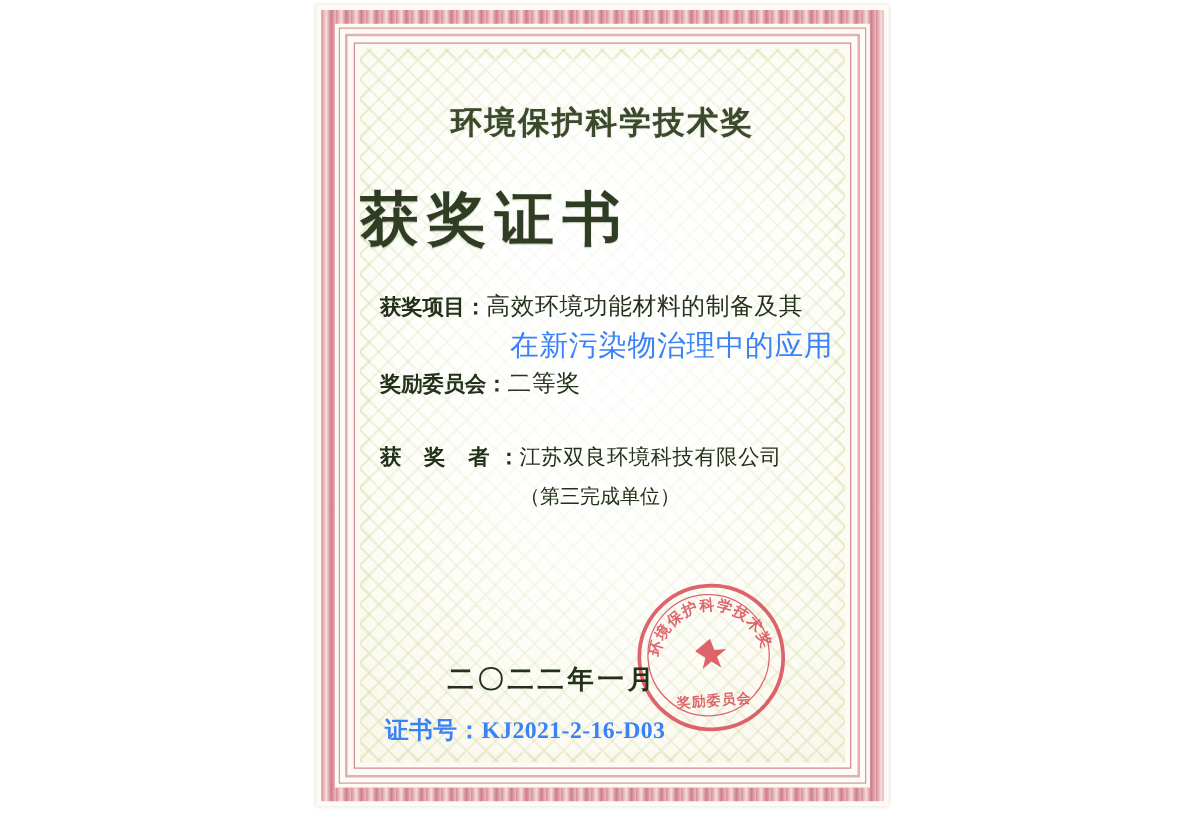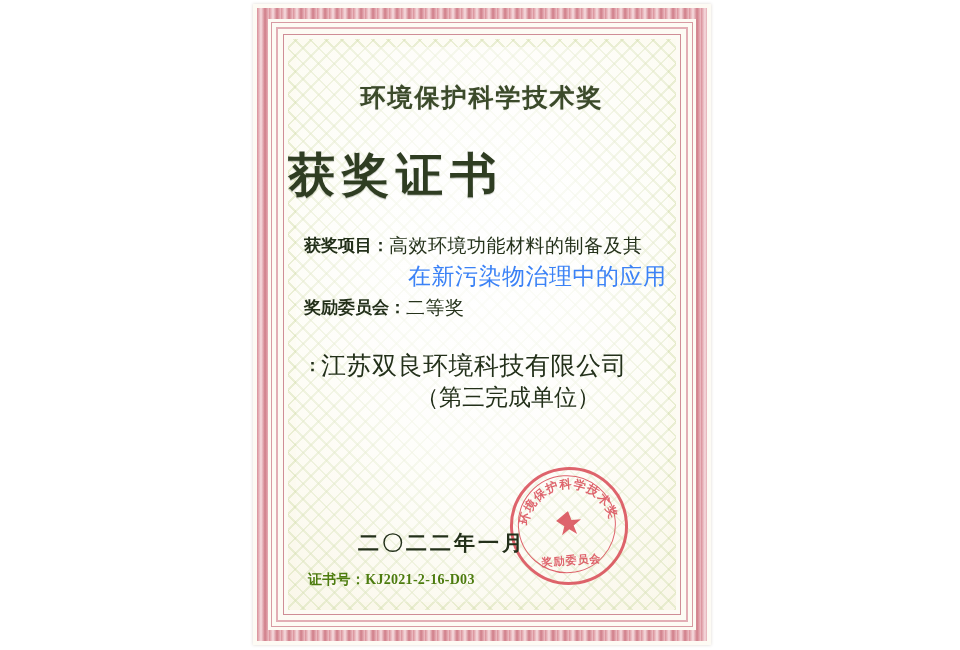--- a/index.html
+++ b/index.html
@@ -193,27 +193,27 @@
   }
 
   .spaced-label {
     letter-spacing: 7px;
   }
 
   .recipient-row {
     margin-top: 28px;
   }
   .recipient-value {
-    font-size: 25px;
+    font-size: 17px;
     color: #23301a;
     line-height: 30px;
     letter-spacing: 0.5px;
   }
   .recipient-sub {
-    font-size: 23px;
+    font-size: 16px;
     color: #23301a;
     line-height: 30px;
     padding-left: 112px;
   }
 
   
   .seal {
     position: absolute;
     left: 222px;
     top: 428px;
@@ -277,22 +277,22 @@
     font-size: 21px;
     letter-spacing: 3px;
     color: #23301a;
     font-weight: bold;
   }
 
   .cert-no {
     position: absolute;
     left: 20px;
     top: 532px;
-    font-size: 14px;
-    color: #4d7c0f;
+    font-size: 19px;
+    color: #3b82f6;
     font-weight: bold;
     letter-spacing: 0.3px;
   }
 
 </style>
 </head>
 <body>
 
 <div id="certificate-root">
 
@@ -325,20 +325,21 @@
         <span class="row-value-2">在新污染物治理中的应用</span>
       </div>
 
       <div class="row">
         <span class="row-label">奖励委员会</span>
         <span class="row-colon">：</span>
         <span class="row-value">二等奖</span>
       </div>
 
       <div class="row recipient-row">
+        <span class="row-label spaced-label">获 奖 者</span>
         <span class="row-colon">：</span>
         <span class="recipient-value">江苏双良环境科技有限公司</span>
       </div>
       <div class="row">
         <span class="recipient-sub">（第三完成单位）</span>
       </div>
 
     </div>
 
     <div class="seal">

